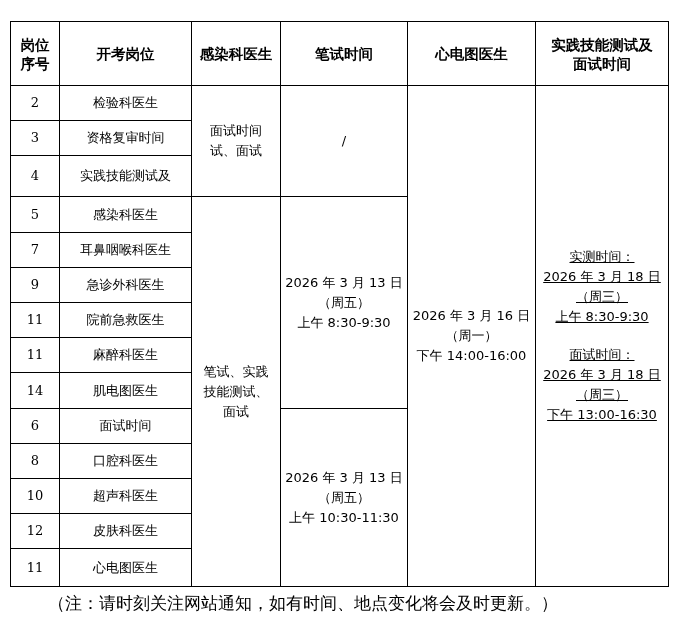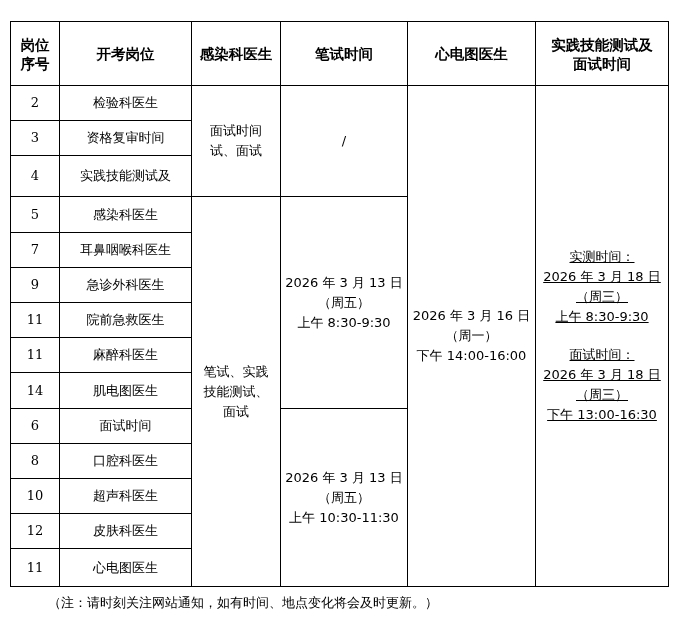--- a/index.html
+++ b/index.html
@@ -15,21 +15,21 @@
     border: 1.5px solid #000; text-align: center; vertical-align: middle;
     padding: 0; font-size: 13px; line-height: 20px;
   }
   table.sched th { font-weight: bold; font-size: 14.5px; line-height: 19px; font-family: "DejaVu Serif", "Liberation Serif", serif; }
   td.num { font-family: "DejaVu Serif", "Liberation Serif", serif; font-size: 12.5px; }
   td.multi { line-height: 21px; }
   .lines span { display: block; }
   td.right-cell { text-align: left; padding-left: 6px; text-decoration: underline; }
   td.right-cell .center { display: block; }
   td.right-cell .gap { display: block; height: 18px; }
-  .note { position: absolute; left: 48px; top: 594px; font-size: 13px; line-height: 18px; white-space: nowrap; }
+  .note { position: absolute; left: 48px; top: 594px; font-size: 17px; line-height: 18px; white-space: nowrap; }
 </style>
 </head>
 <body>
 
 <table class="sched">
   <colgroup>
     <col style="width:49px">
       <col style="width:132px">
       <col style="width:89px">
     <col style="width:127px">

